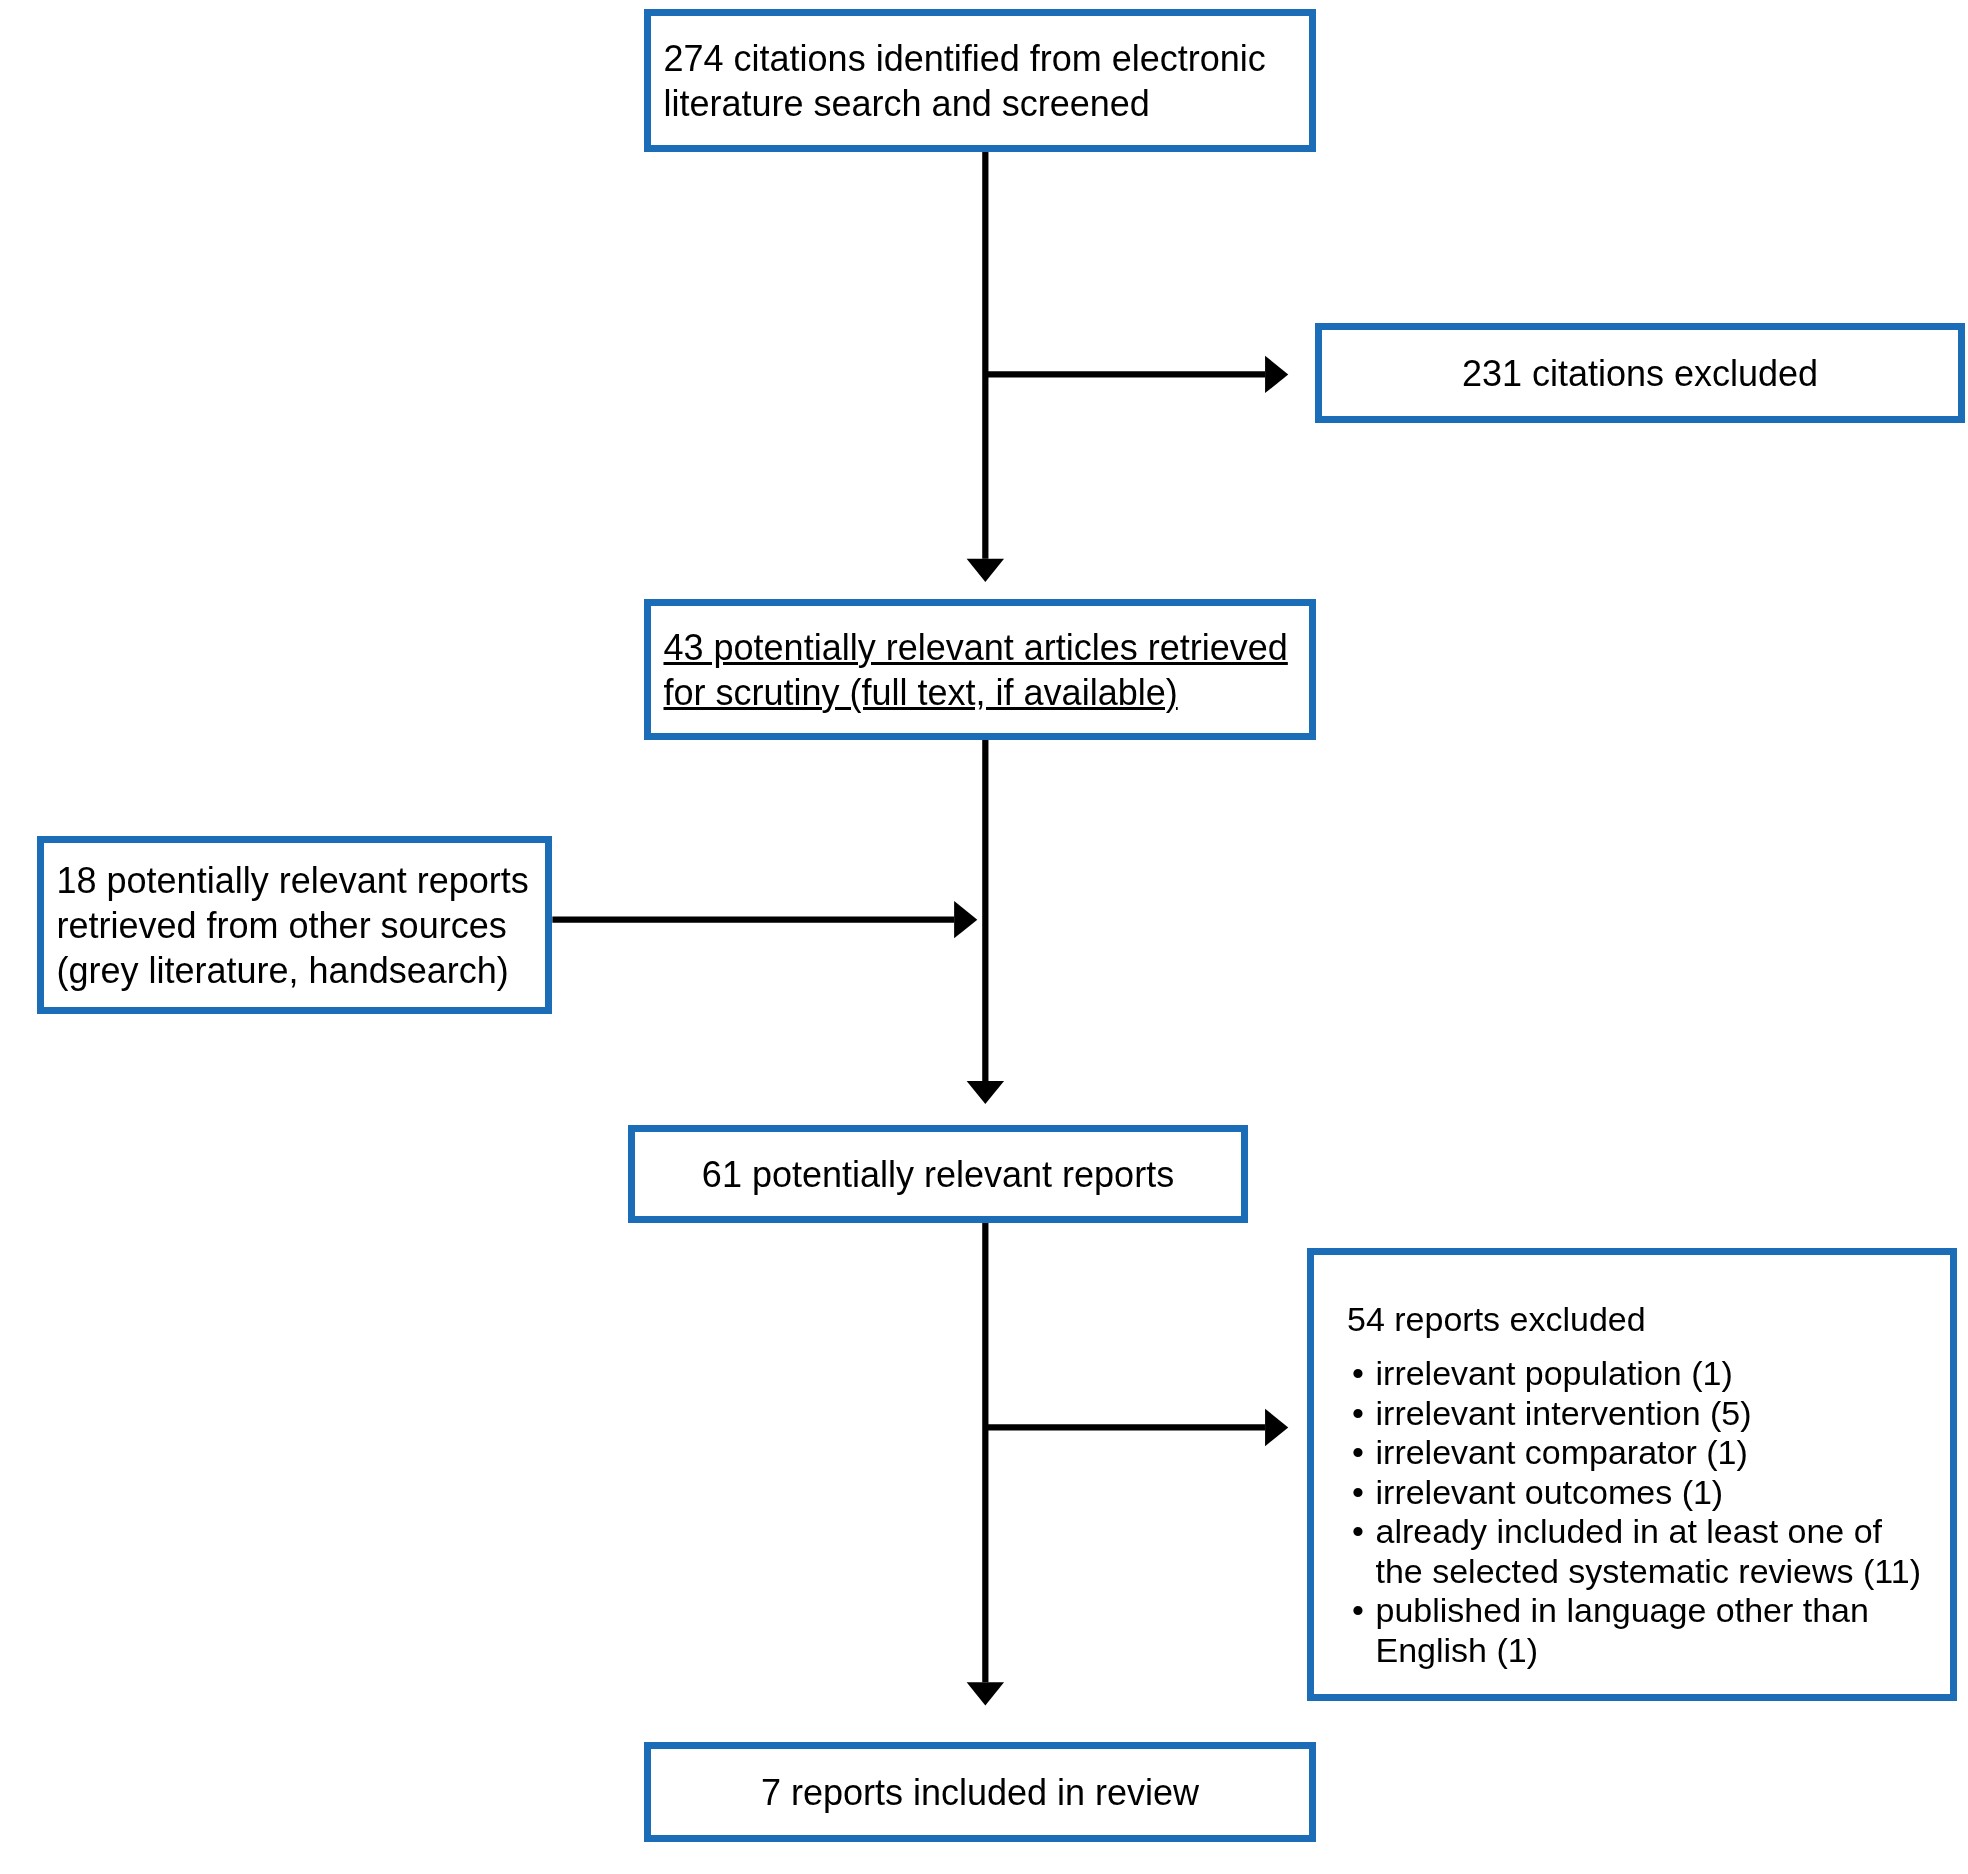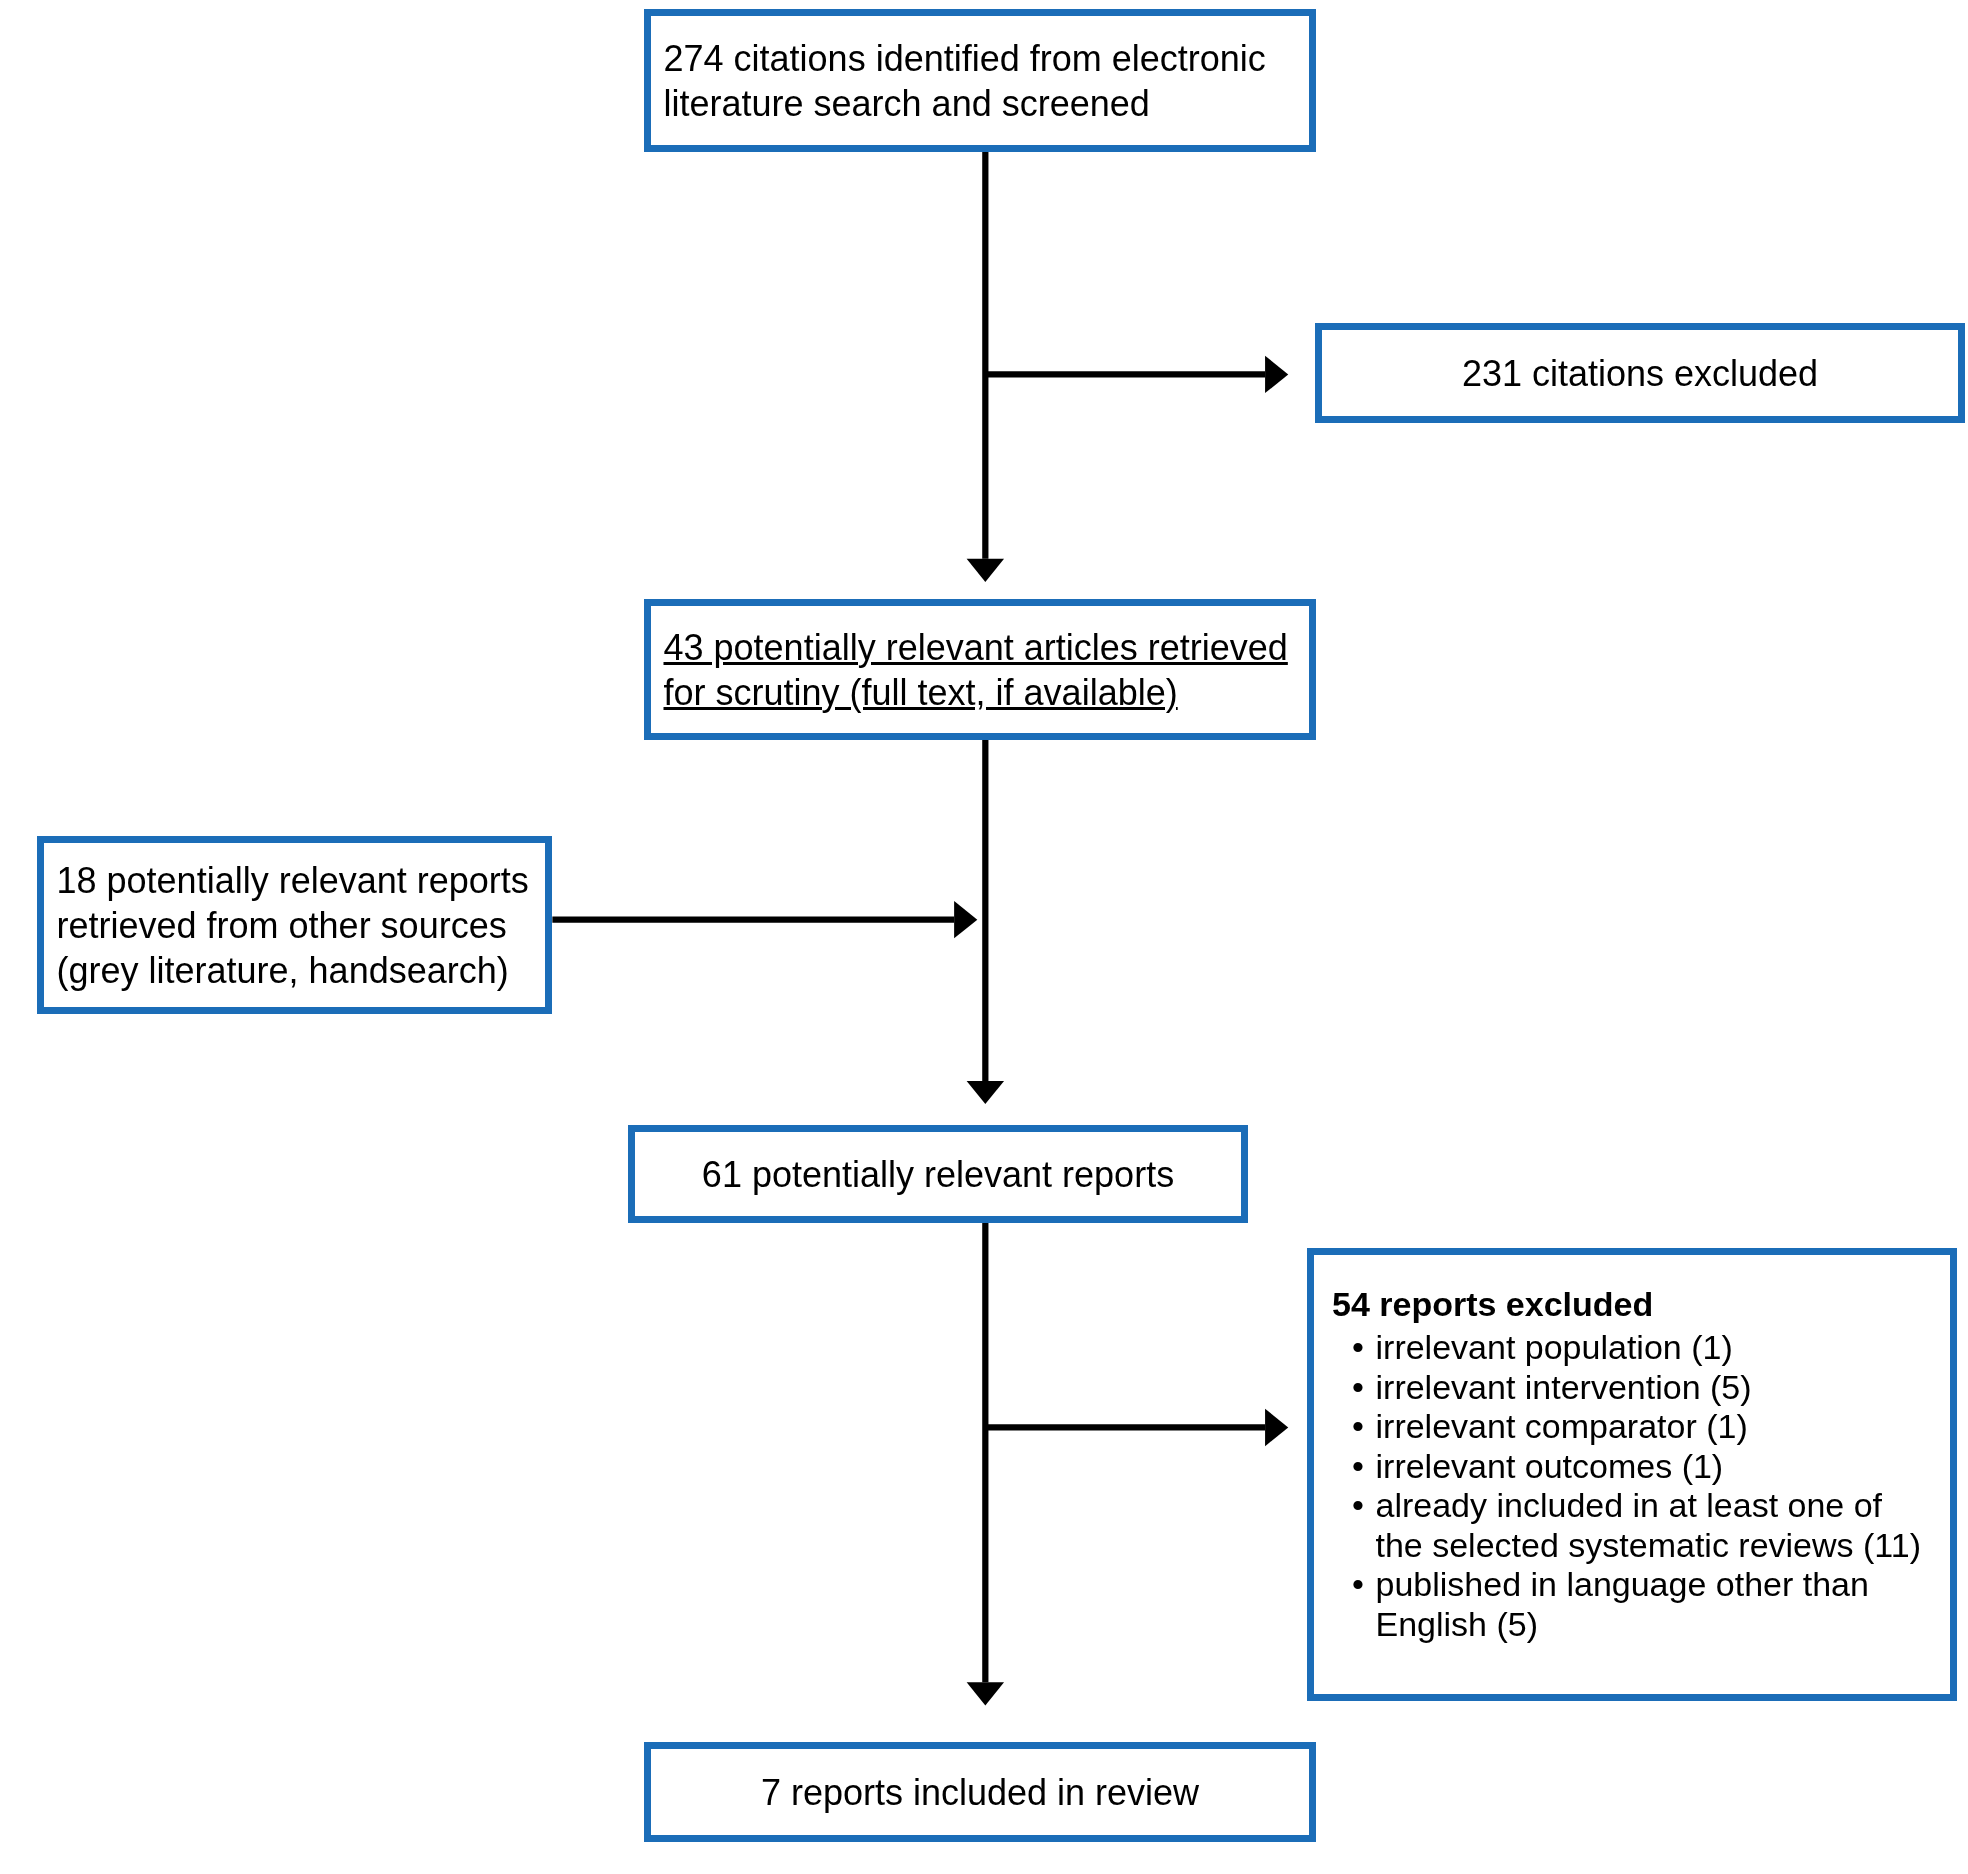--- a/index.html
+++ b/index.html
@@ -43,21 +43,21 @@
   .box-relevant        { left: 628px;  top: 1125px; width: 620px; height: 98px; }
   .box-excluded-rep    {
     left: 1307px; top: 1248px; width: 650px; height: 453px;
     display: block;
     text-align: left;
     font-size: 34px;
     line-height: 1.16;
     padding: 30px 16px 0 18px;
   }
   .box-included        { left: 644px;  top: 1742px; width: 672px; height: 100px; }
-  .excl-title { margin: 0; font-weight: bold; }
+  .excl-title { margin: 15px; }
   .excl-list {
     list-style: none;
     margin: 4px;
     padding: 0 0 0 12.5px;
   }
   .excl-list li {
     position: relative;
     padding-left: 27px;
   }
   .excl-list li::before {
@@ -120,21 +120,21 @@
   </div>
 
   <div class="box box-excluded-rep">
     <p class="excl-title">54 reports excluded</p>
     <ul class="excl-list">
       <li>irrelevant population (1)</li>
       <li>irrelevant intervention (5)</li>
       <li>irrelevant comparator (1)</li>
       <li>irrelevant outcomes (1)</li>
       <li>already included in at least one of the selected systematic reviews (11)</li>
-      <li>published in language other than English (5)</li>
+      <li>published in language other than English (1)</li>
     </ul>
   </div>
 
   <div class="box box-included">
     <div class="label">7 reports included in review</div>
   </div>
 
 </div>
 
 

